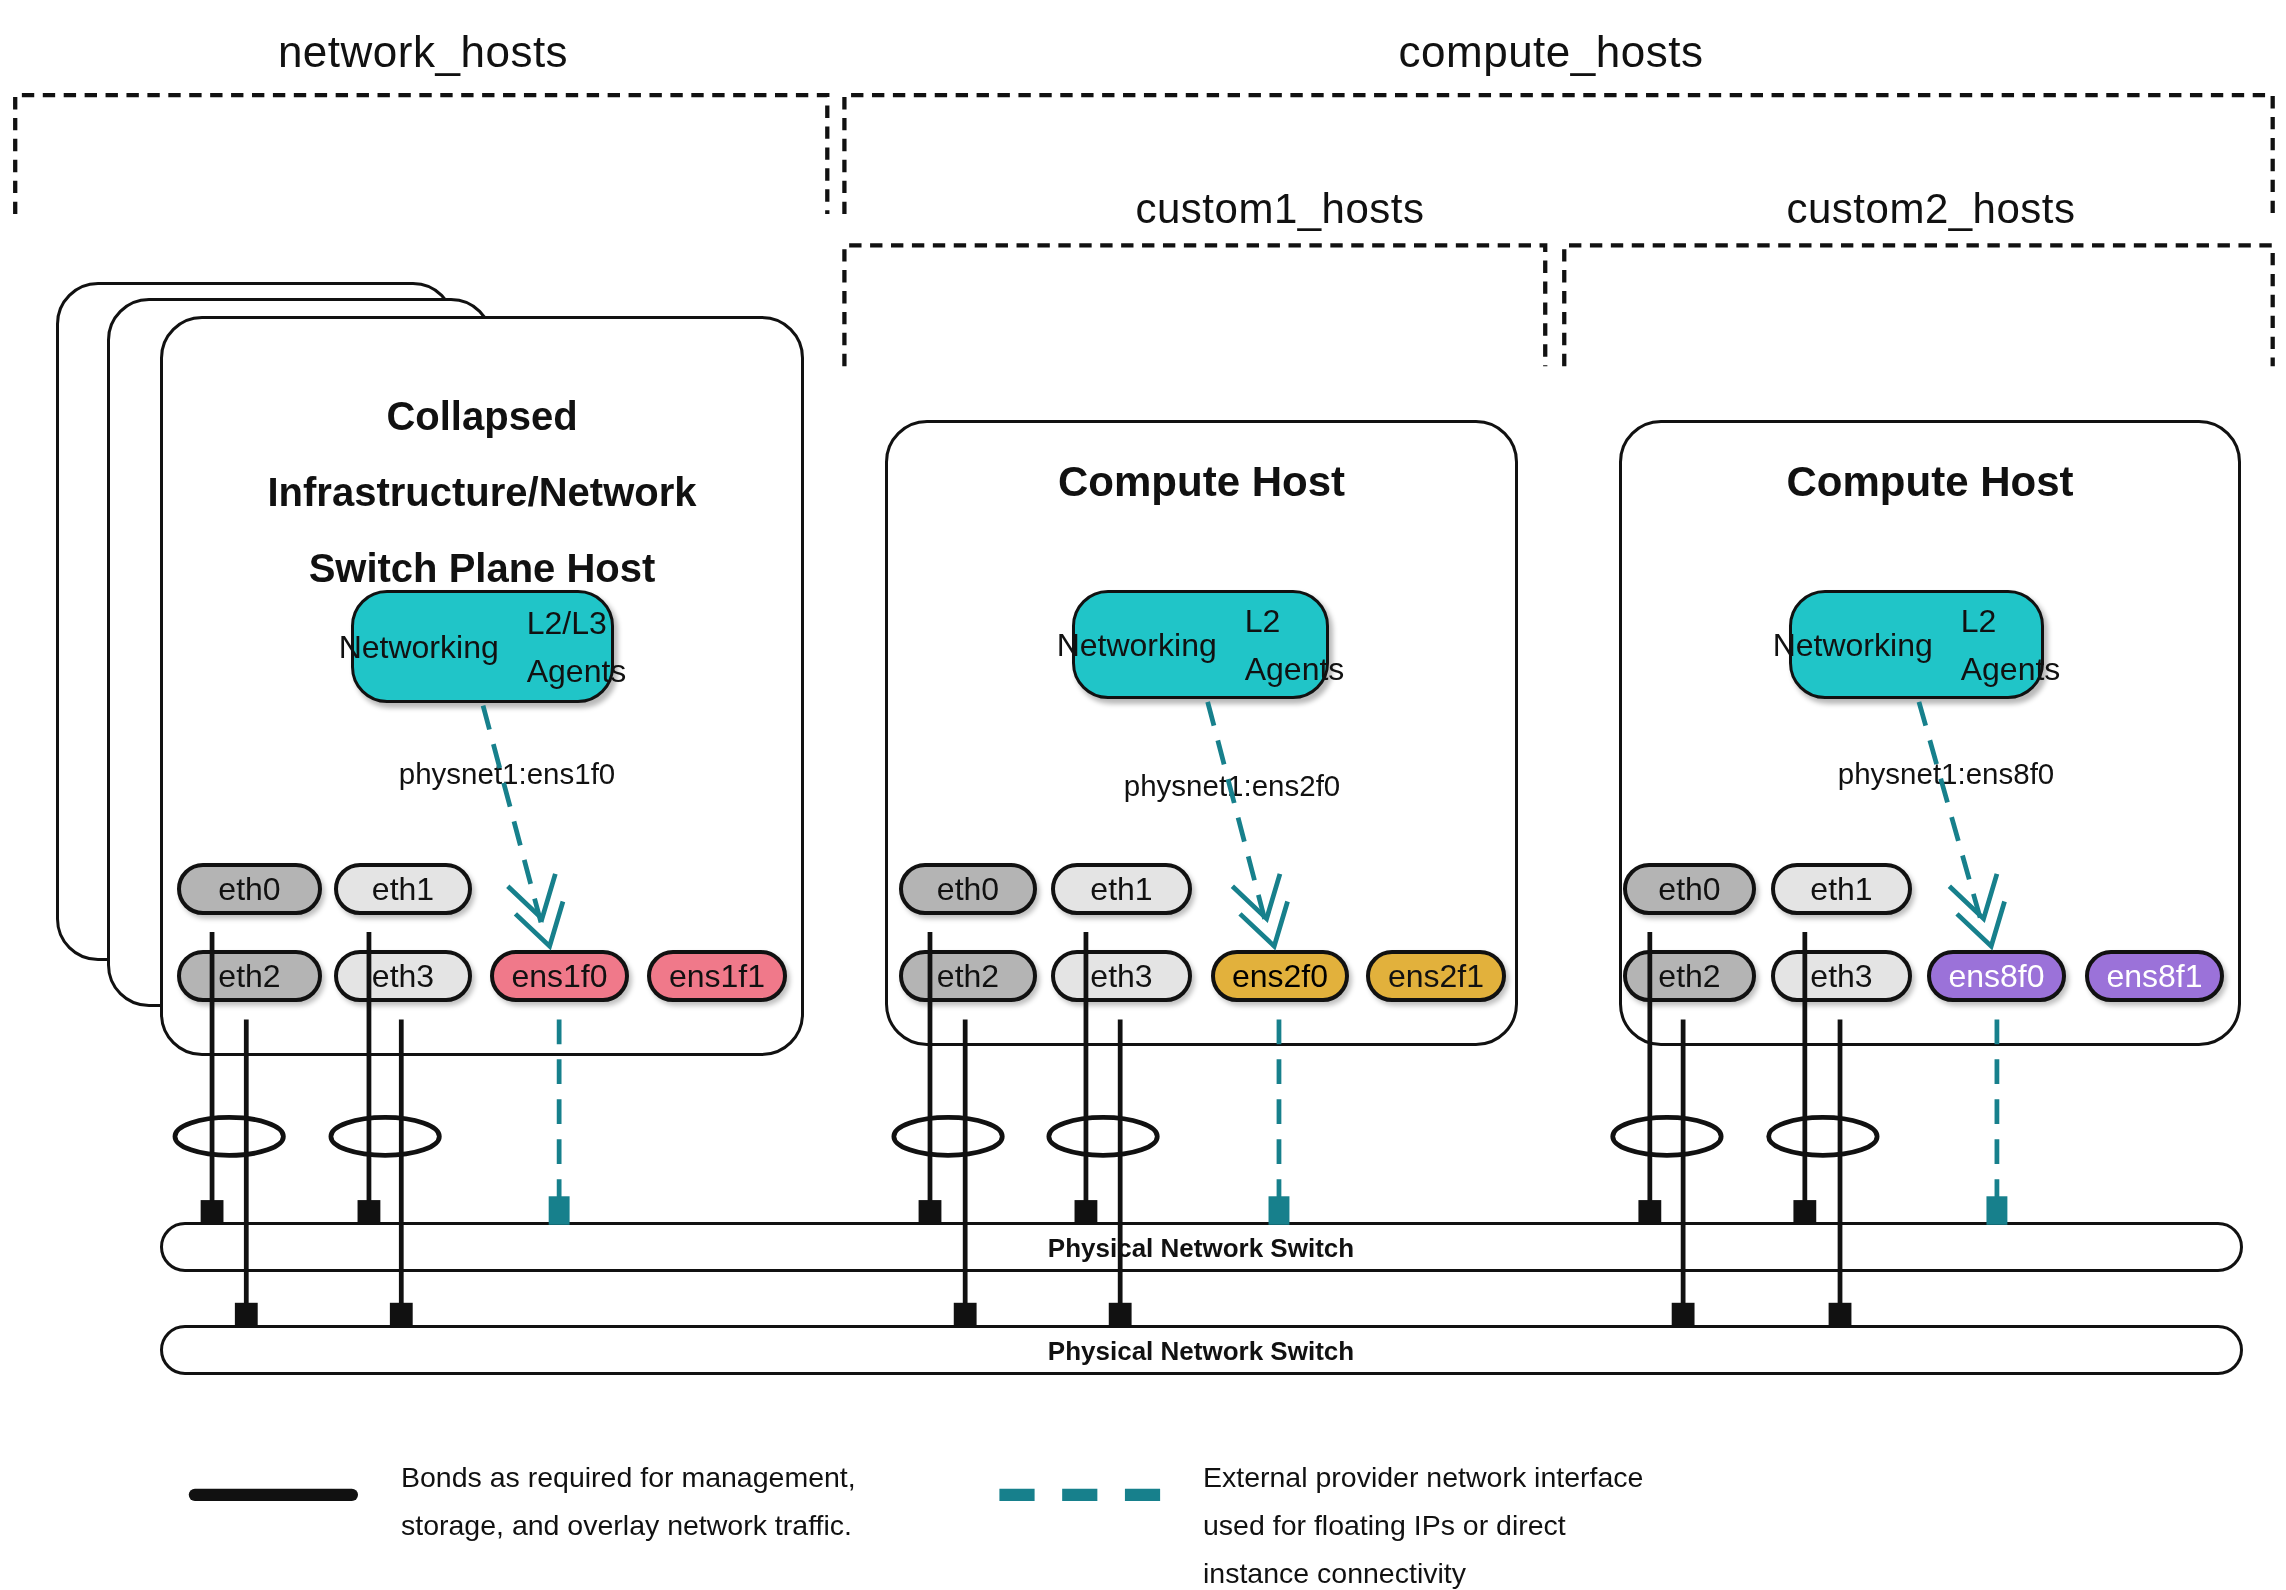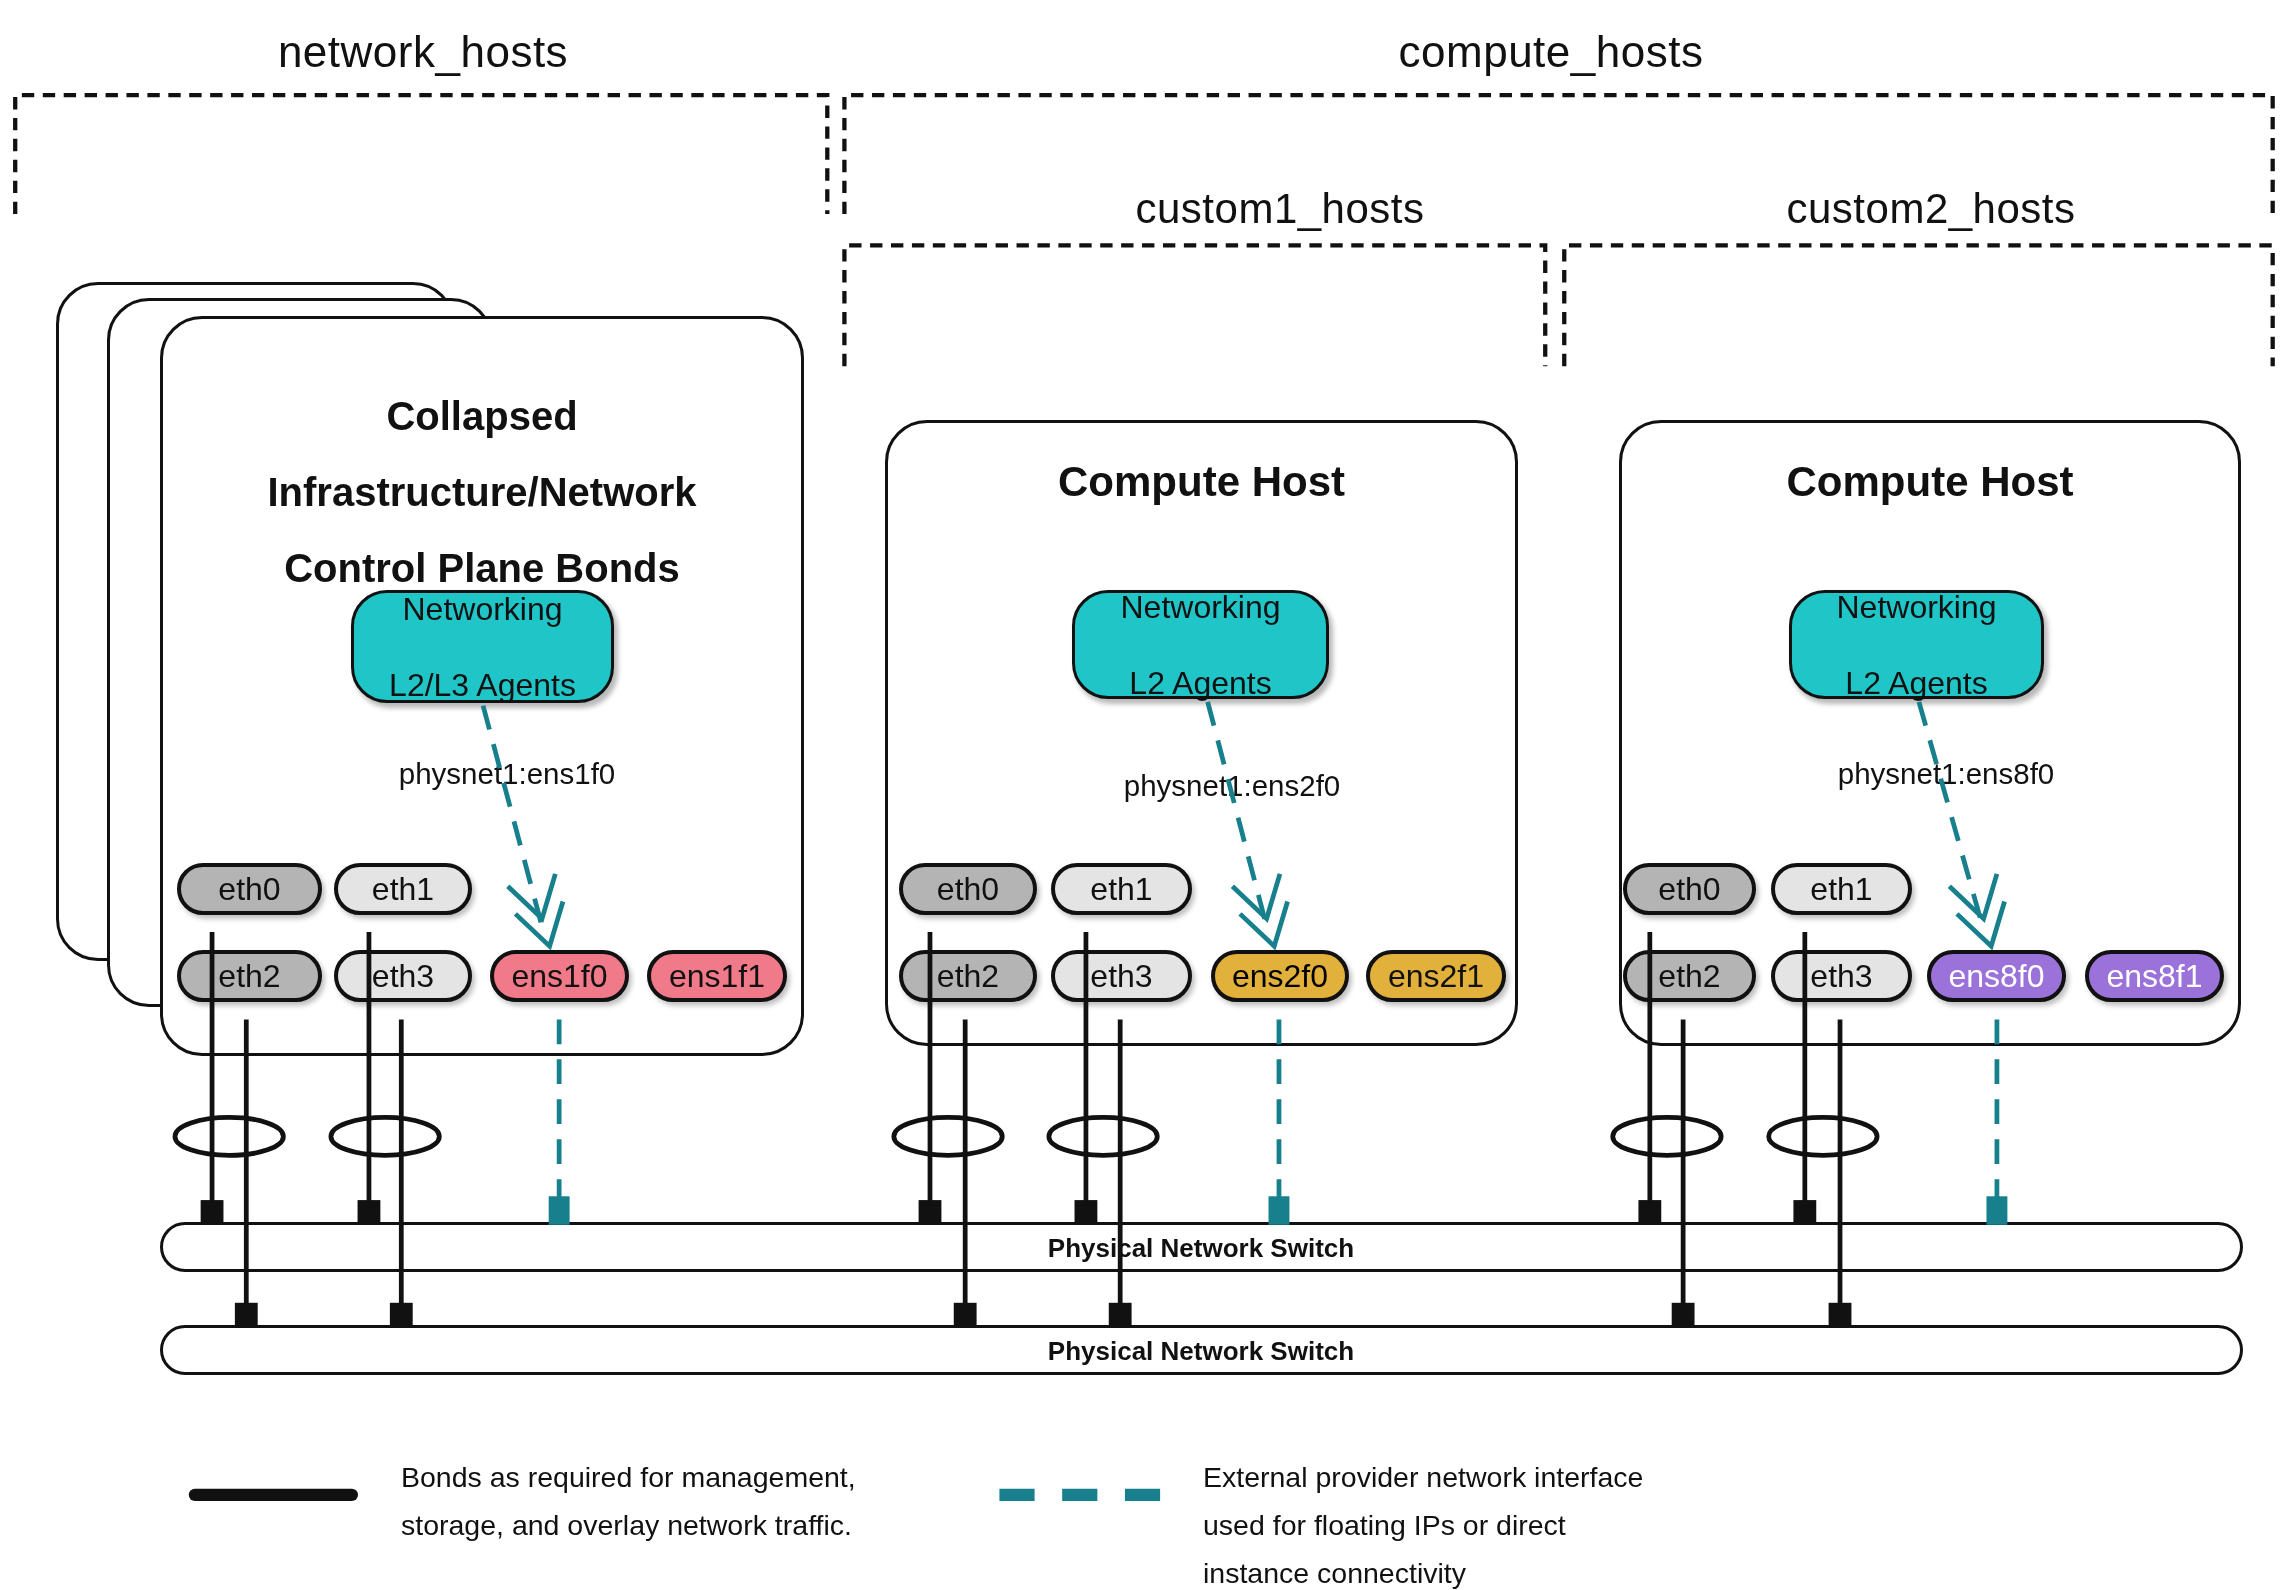--- a/index.html
+++ b/index.html
@@ -10,21 +10,21 @@
                letter-spacing:0.5px;color:#111;white-space:nowrap;}
   .group-label.sub{font-size:42px;}
   
   .host-box{position:absolute;background:#ffffff;border:3.8px solid #111;
             border-radius:42px;box-sizing:border-box;z-index:1;}
   .host-title{position:absolute;font-weight:bold;text-align:center;z-index:3;}
   .host-title.collapsed{font-size:40px;line-height:76px;}
   .host-title.compute{font-size:42px;line-height:49px;}
   
   .agent-box{position:absolute;border:3.8px solid #111;border-radius:36px;
-             box-sizing:border-box;display:flex;flex-direction:column;
+             box-sizing:border-box;display:flex;flex-direction:row;
              align-items:center;justify-content:center;z-index:3;
              box-shadow:3.8px 4.8px 5.7px rgba(0,0,0,0.28);gap:28px;}
   .agent-box div{font-size:32px;line-height:48px;color:#111;}
   
   .physnet{position:absolute;transform:translateX(-50%);font-size:29.5px;
            white-space:nowrap;z-index:3;}
   
   .pill{position:absolute;height:52px;border:4.8px solid #111;border-radius:38px;
         box-sizing:border-box;display:flex;align-items:center;justify-content:center;
         font-size:32px;z-index:2;box-shadow:2.9px 3.8px 4.8px rgba(0,0,0,0.25);}
@@ -45,21 +45,21 @@
 <div class="group-label sub" style="left:1280px;top:185px;">custom1_hosts</div>
 <div class="group-label sub" style="left:1931px;top:185px;">custom2_hosts</div>
 
 <div class="host-box" style="left:56px;top:282px;width:399px;height:679px;"></div>
 <div class="host-box" style="left:107px;top:298px;width:386px;height:709px;"></div>
 <div class="host-box" style="left:160px;top:316px;width:644px;height:740px;"></div>
 
 <div class="host-title collapsed" style="left:160px;top:378px;width:644px;">
   <div>Collapsed</div>
   <div>Infrastructure/Network</div>
-  <div>Control Plane Bonds</div>
+  <div>Switch Plane Host</div>
 </div>
 
 <div class="host-box" style="left:885px;top:420px;width:633px;height:626px;"></div>
 <div class="host-title compute" style="left:885px;top:457px;width:633px;">Compute Host</div>
 
 <div class="host-box" style="left:1619px;top:420px;width:622px;height:626px;"></div>
 <div class="host-title compute" style="left:1619px;top:457px;width:622px;">Compute Host</div>
 
 <div class="agent-box" style="left: 351px; top: 590px; width: 263px; height: 113px; background-color: rgb(32, 197, 200);">
   <div>Networking</div>

